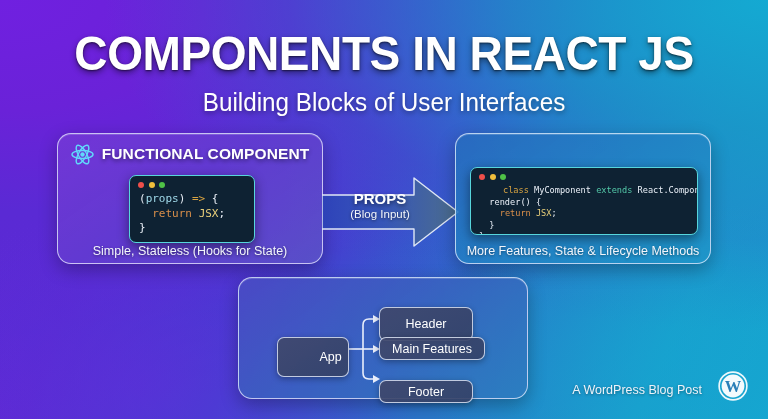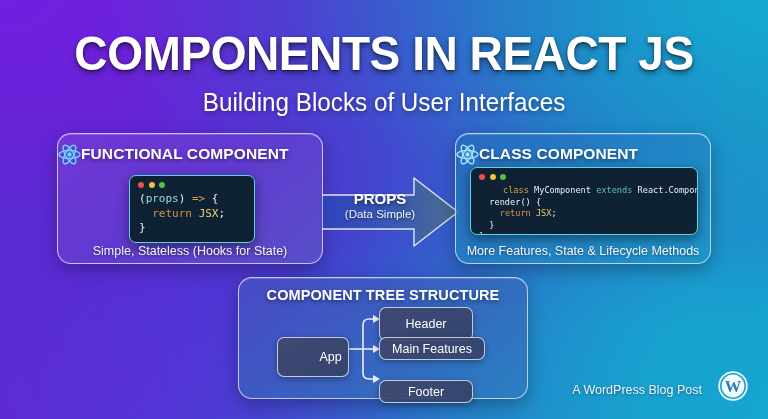--- a/index.html
+++ b/index.html
@@ -71,21 +71,22 @@
     background: linear-gradient(145deg, rgba(40,106,190,0.88) 0%, rgba(34,130,196,0.85) 50%, rgba(30,150,200,0.85) 100%);
   }
   #panel-tree {
     left: 238px; top: 277px; width: 290px; height: 122px;
     background: linear-gradient(145deg, rgba(74,76,196,0.85) 0%, rgba(56,100,190,0.84) 50%, rgba(45,124,190,0.84) 100%);
   }
 
   .panel-head {
     display: flex;
     align-items: center;
-    justify-content: flex-start;
+    justify-content: center;
+    gap: 8px;
     height: 28px;
     margin-top: 6px;
   }
   .panel-title {
     font-size: 15.5px;
     font-weight: bold;
     color: #ffffff;
     letter-spacing: 0.1px;
     text-shadow: 0 2px 4px rgba(0,0,0,0.45);
     white-space: nowrap;
@@ -255,57 +256,43 @@
         <linearGradient id="arrGrad" x1="0" y1="0" x2="1" y2="0">
           <stop offset="0%" stop-color="#2b44b8" stop-opacity="0.88"></stop>
           <stop offset="45%" stop-color="#3558b4" stop-opacity="0.85"></stop>
           <stop offset="100%" stop-color="#4f6f86" stop-opacity="0.9"></stop>
         </linearGradient>
       </defs>
       <polygon points="0,19 92,19 92,2 136,36 92,70 92,53 0,53" fill="url(#arrGrad)" stroke="#dfe7f5" stroke-width="1.4" stroke-linejoin="round"></polygon>
     </svg>
     <div class="arrow-labels">
       <div class="arrow-label-main">PROPS</div>
-      <div class="arrow-label-sub">(Data Simple)</div>
+      <div class="arrow-label-sub">(Blog Input)</div>
     </div>
   </div>
 
   <div class="panel" id="panel-class">
-    <div class="panel-head">
-      <span>
-        <svg class="react-logo" width="23" height="21" viewBox="0 0 48 44" aria-hidden="true">
-          <g fill="none" stroke="#9fe3fb" stroke-width="3">
-            <ellipse cx="24" cy="22" rx="22" ry="8.4"></ellipse>
-            <ellipse cx="24" cy="22" rx="22" ry="8.4" transform="rotate(60 24 22)"></ellipse>
-            <ellipse cx="24" cy="22" rx="22" ry="8.4" transform="rotate(120 24 22)"></ellipse>
-          </g>
-          <circle cx="24" cy="22" r="4.6" fill="#9fe3fb"></circle>
-        </svg>
-      </span>
-      <span class="panel-title">CLASS COMPONENT</span>
-    </div>
 
     <div class="code-window" id="code-class">
       <div class="dots">
         <span class="dot r"></span>
         <span class="dot y"></span>
         <span class="dot g"></span>
       </div>
       <div class="code-body"><span class="tok-kw">class</span><span class="tok-plain"> MyComponent </span><span class="tok-kw2">extends</span><span class="tok-plain"> React.Component {</span>
 <span class="tok-plain">  render() {</span>
 <span class="tok-plain">    </span><span class="tok-ret">return</span><span class="tok-plain"> </span><span class="tok-jsx">JSX</span><span class="tok-plain">;</span>
 <span class="tok-plain">  }</span>
 <span class="tok-plain">}</span></div>
     </div>
 
     <div class="panel-caption">More Features, State &amp; Lifecycle Methods</div>
   </div>
 
   <div class="panel" id="panel-tree">
-    <div id="tree-title">COMPONENT TREE STRUCTURE</div>
 
     <svg id="tree-connectors" width="290" height="122" aria-hidden="true">
       <g fill="none" stroke="#e9eefb" stroke-width="1.6">
         <path d="M110,71 L124,71"></path>
         <path d="M124,71 L124,47 Q124,41 130,41 L134,41"></path>
         <path d="M124,71 L134,71"></path>
         <path d="M124,71 L124,95 Q124,101 130,101 L134,101"></path>
       </g>
       <g fill="#e9eefb">
         <polygon points="134,37 141,41 134,45"></polygon>

